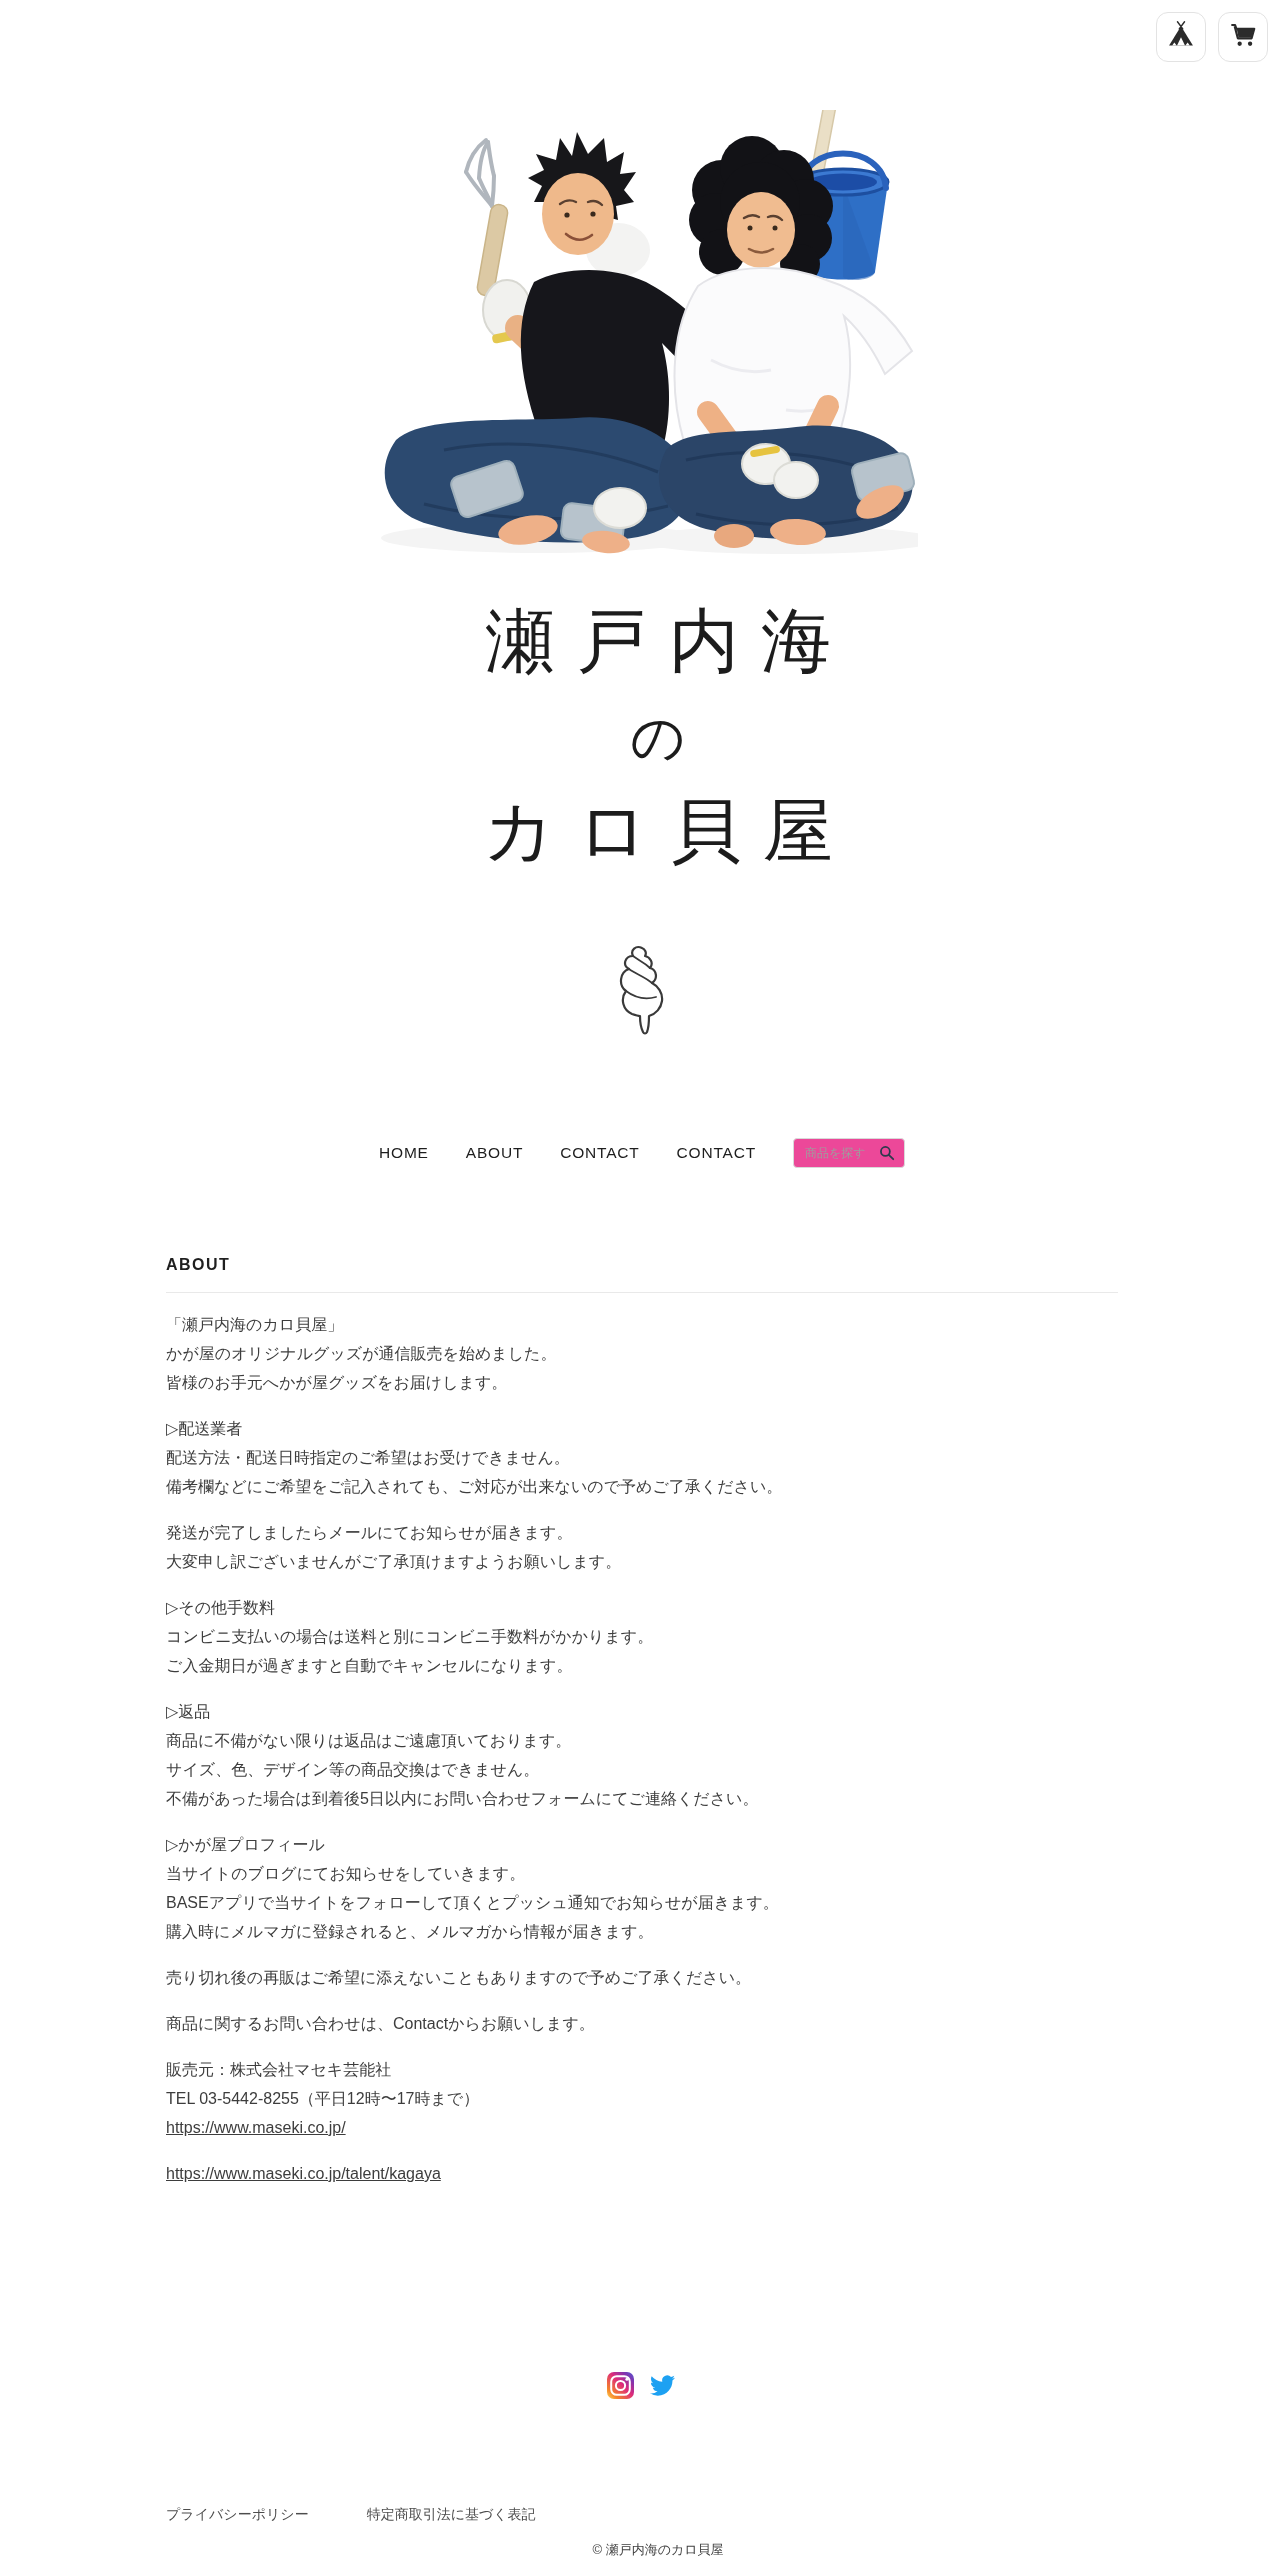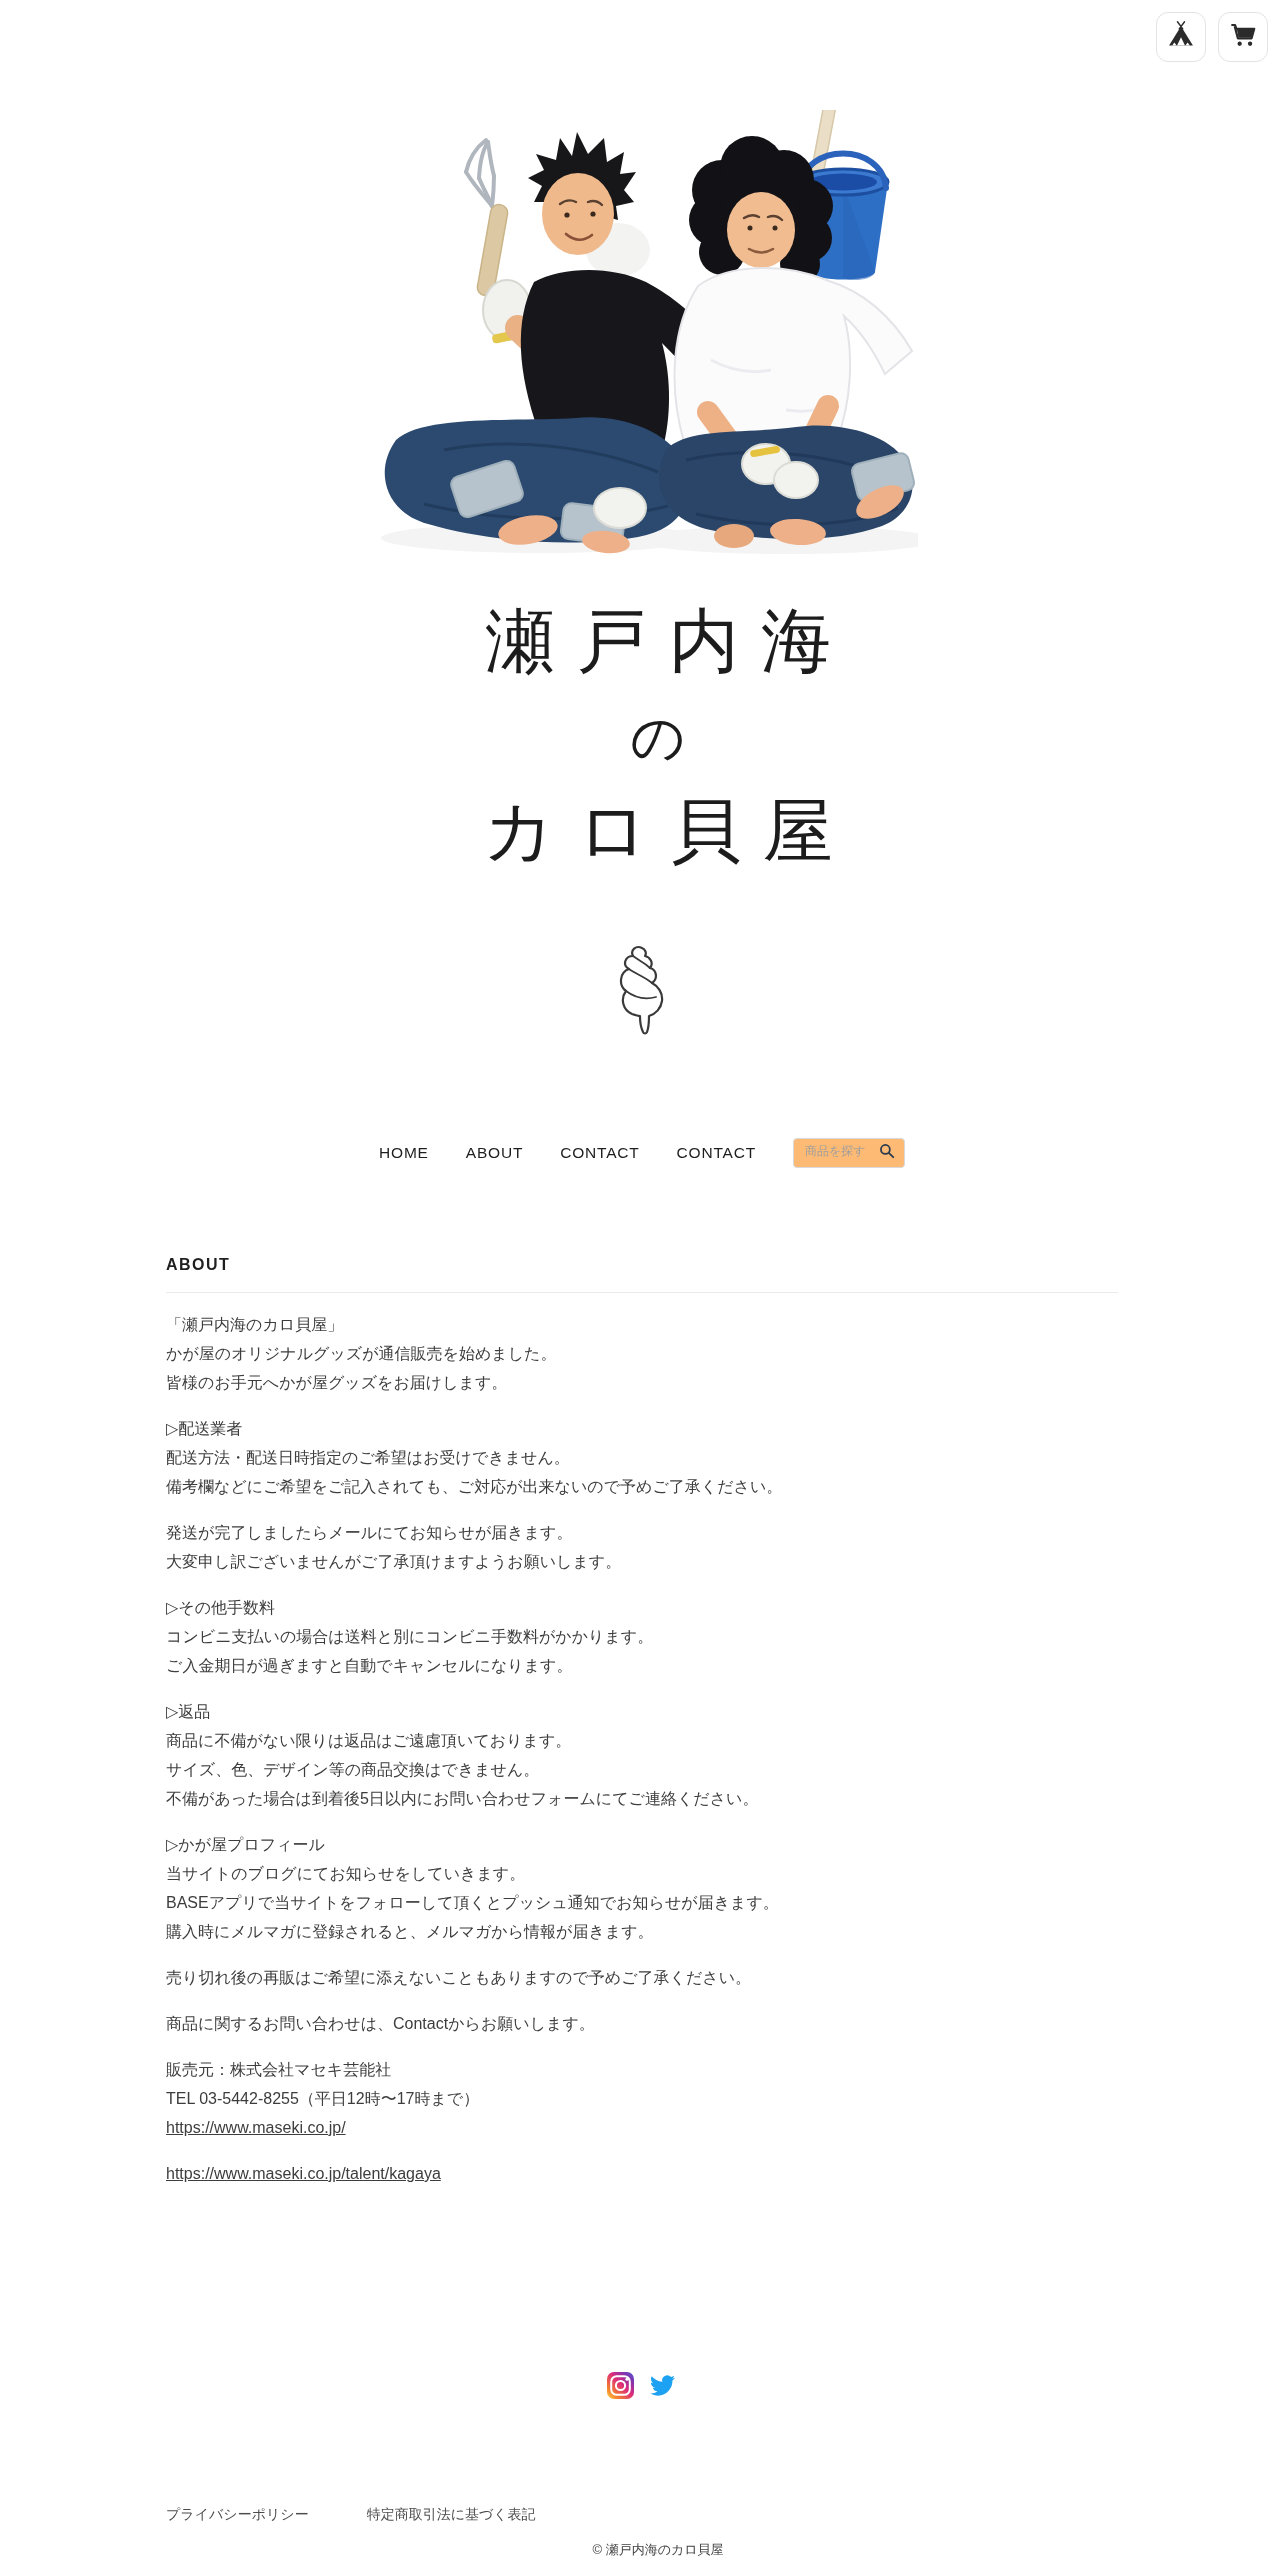--- a/index.html
+++ b/index.html
@@ -18,22 +18,22 @@
   
   .logo{position:absolute;top:598px;left:16px;width:100%;text-align:center;color:#1c1c1c;font-weight:500;}
   .logo-l1,.logo-l3{font-size:70px;letter-spacing:22px;text-indent:22px;line-height:86px;}
   .logo-l2{font-size:54px;line-height:62px;margin:22px 0 20px;}
 
   .shell{position:absolute;top:944px;left:50%;transform:translateX(-50%);}
 
   
   .nav{position:absolute;top:1138px;left:0;width:100%;display:flex;justify-content:center;align-items:center;gap:37px;}
   .nav-item{font-size:15.5px;font-weight:normal;letter-spacing:.8px;color:#1e1e1e;cursor:pointer;white-space:nowrap;}
-  .search-box{display:flex;align-items:flex-end;justify-content:space-between;width:112px;height:30px;
-              border:1px solid #d9d9d9;border-radius:4px;padding:8px 9px;box-sizing:border-box;background:#fdba74;}
+  .search-box{display:flex;align-items:center;justify-content:space-between;width:112px;height:30px;
+              border:1px solid #d9d9d9;border-radius:4px;padding:0 9px;box-sizing:border-box;background:#ec4899;}
   .search-box input{border:none;outline:none;width:70px;font-size:12px;color:#333;background:transparent;
                     font-family:"Liberation Sans","DejaVu Sans",sans-serif;}
   .search-box input::placeholder{color:#9e9e9e;}
   .search-btn{display:flex;align-items:center;cursor:pointer;}
 
   
   .about{position:absolute;left:166px;top:1256px;width:952px;}
   .about-title{font-size:16px;font-weight:bold;letter-spacing:1.5px;color:#1f1f1f;margin:0;}
   .divider{border:none;border-top:1px solid #e9e9e9;margin:18px 0 0;}
   .para-wrap{margin-top:7px;}

